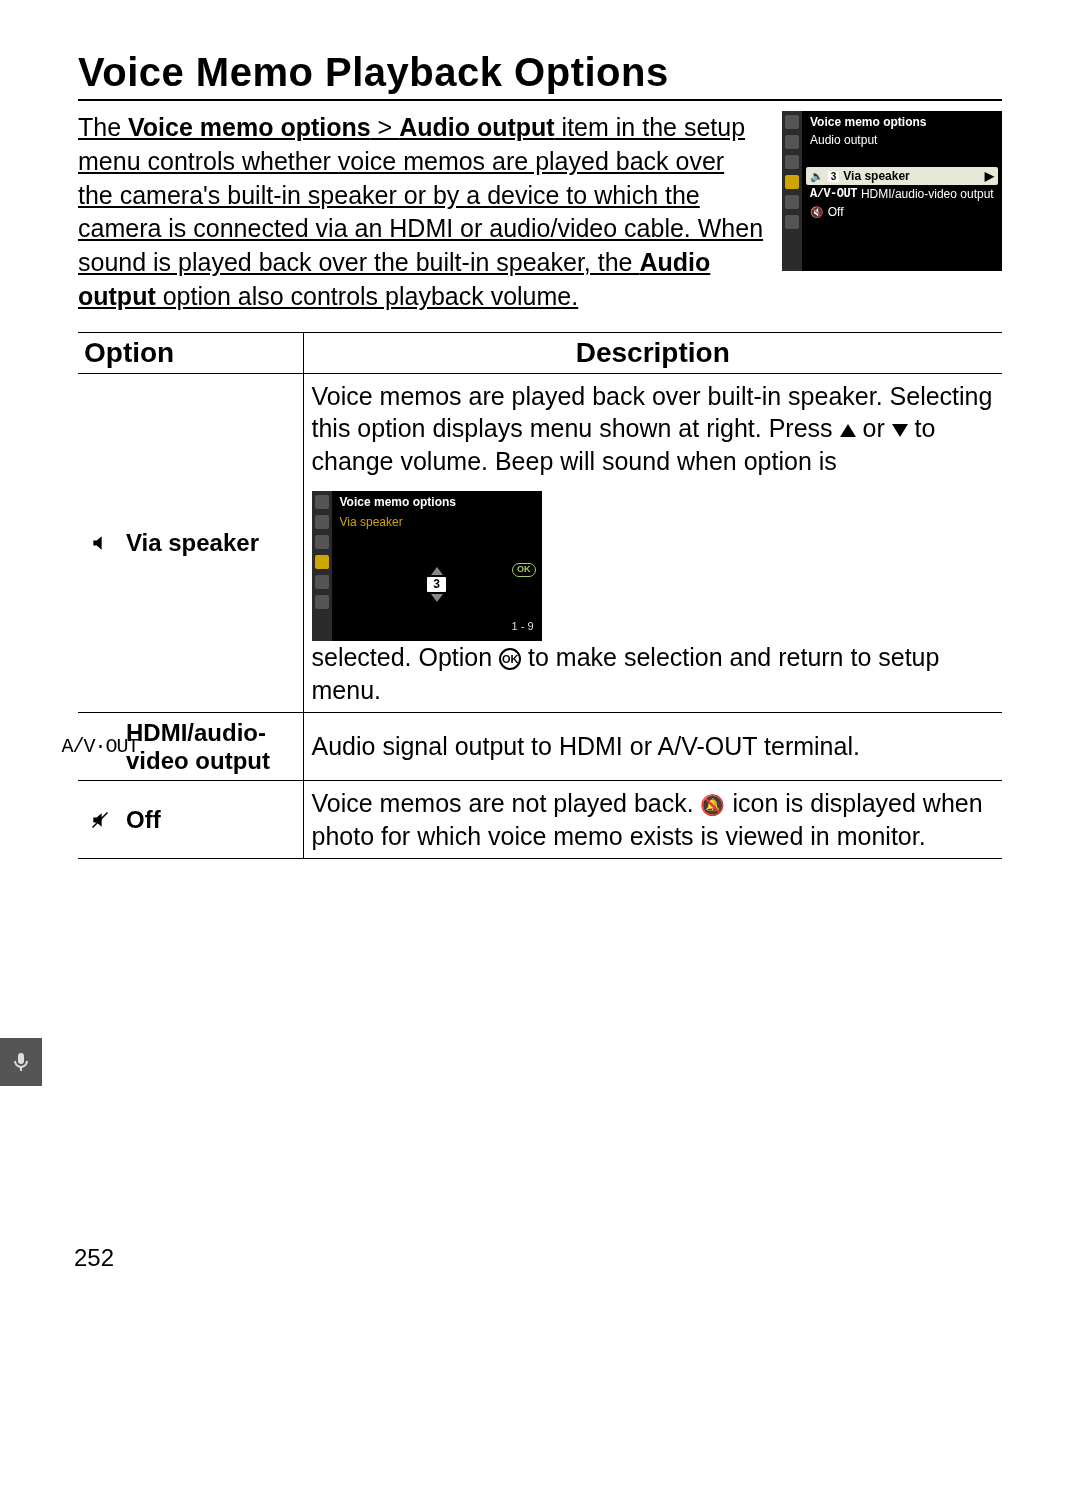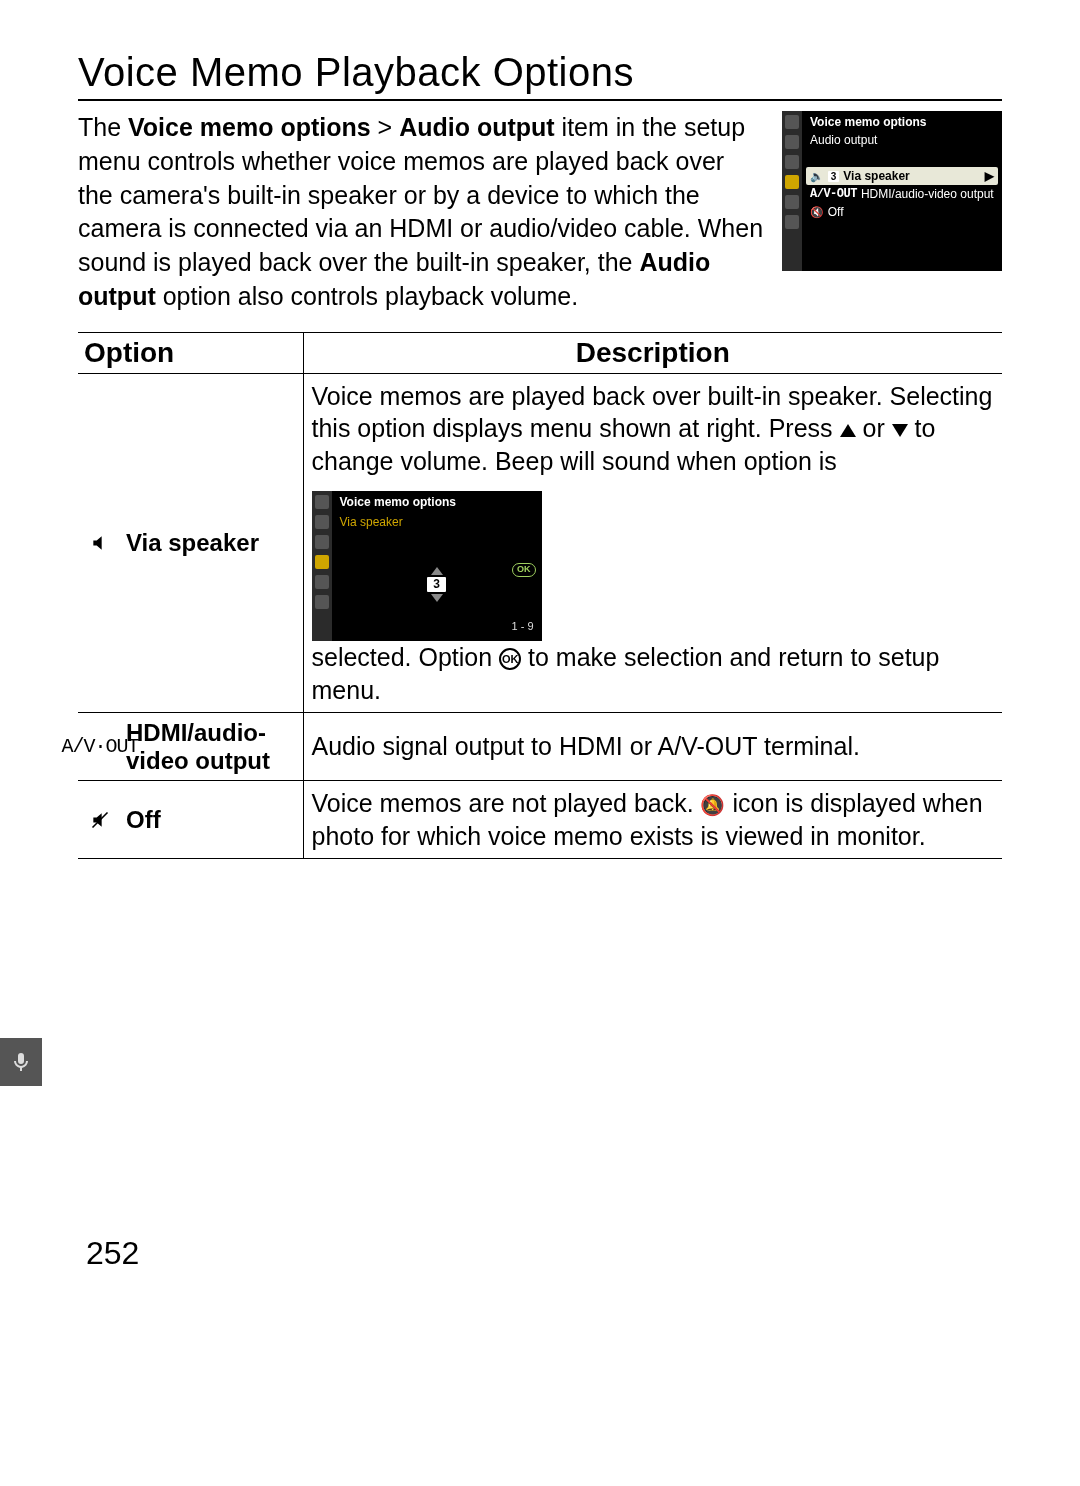--- a/index.html
+++ b/index.html
@@ -13,38 +13,38 @@
     height: 1486px;
     position: relative;
   }
   .page {
     padding: 50px 78px 40px 78px;
     position: relative;
     height: 100%;
   }
   h1 {
     font-size: 40px;
-    font-weight: 400;
+    font-weight: 700;
     margin: 0 0 10px 0;
     border-bottom: 2px solid #000;
     padding-bottom: 4px;
     letter-spacing: 0.5px;
     display: inline-block;
     width: 100%;
   }
   .intro {
     line-height: 1.35;
     margin-bottom: 12px;
   }
   .intro-wrap {
     display: flex;
     gap: 18px;
     align-items: flex-start;
   }
-  .intro-text { flex: 1 1 auto; }
+  .intro-text { flex: 1 1 auto; text-decoration: underline; }
   .bold { font-weight: 700; }
   .screenshot {
     flex: 0 0 auto;
     width: 220px;
     height: 160px;
     background: #000;
     display: flex;
     font-family: Arial, sans-serif;
     font-size: 12px;
     color: #fff;
@@ -223,23 +223,23 @@
     background: #555;
     color: #e0e0e0;
     display: flex;
     align-items: center;
     justify-content: center;
     font-size: 24px;
   }
   .side-tab svg { width: 24px; height: 24px; }
   .page-num {
     position: absolute;
-    left: 86px;
+    left: 74px;
     bottom: 214px;
-    font-size: 32px;
+    font-size: 24px;
   }
 </style>
 </head>
 <body>
 
 <div class="page">
   <h1>Voice Memo Playback Options</h1>
 
   <div class="intro-wrap">
     <div class="intro intro-text">

